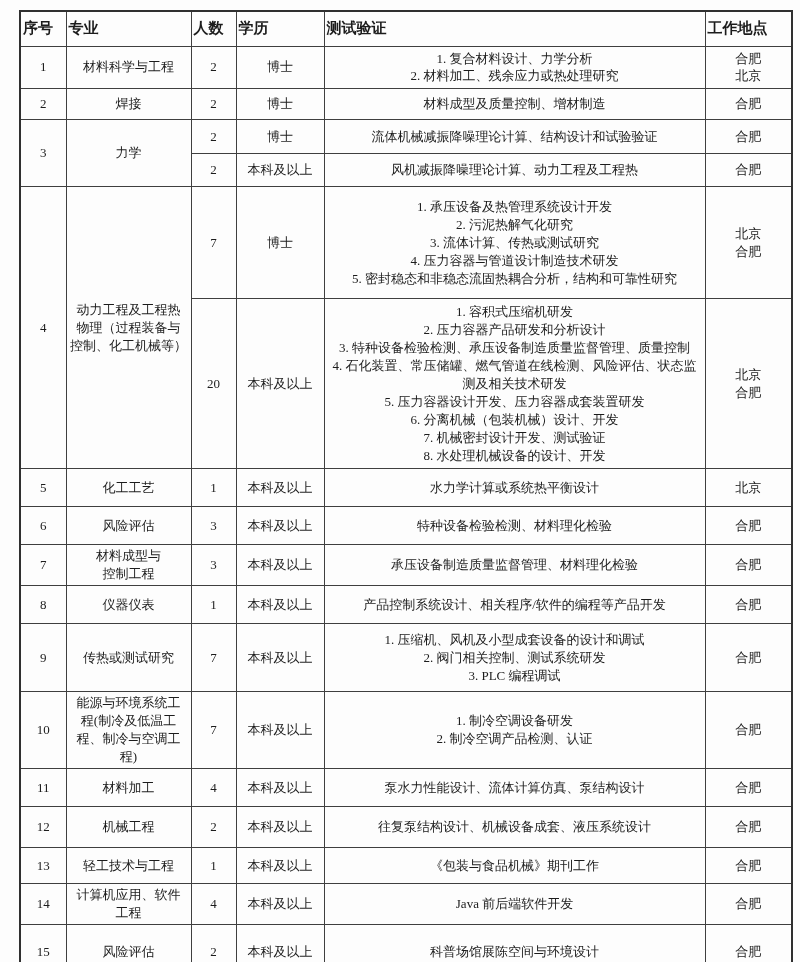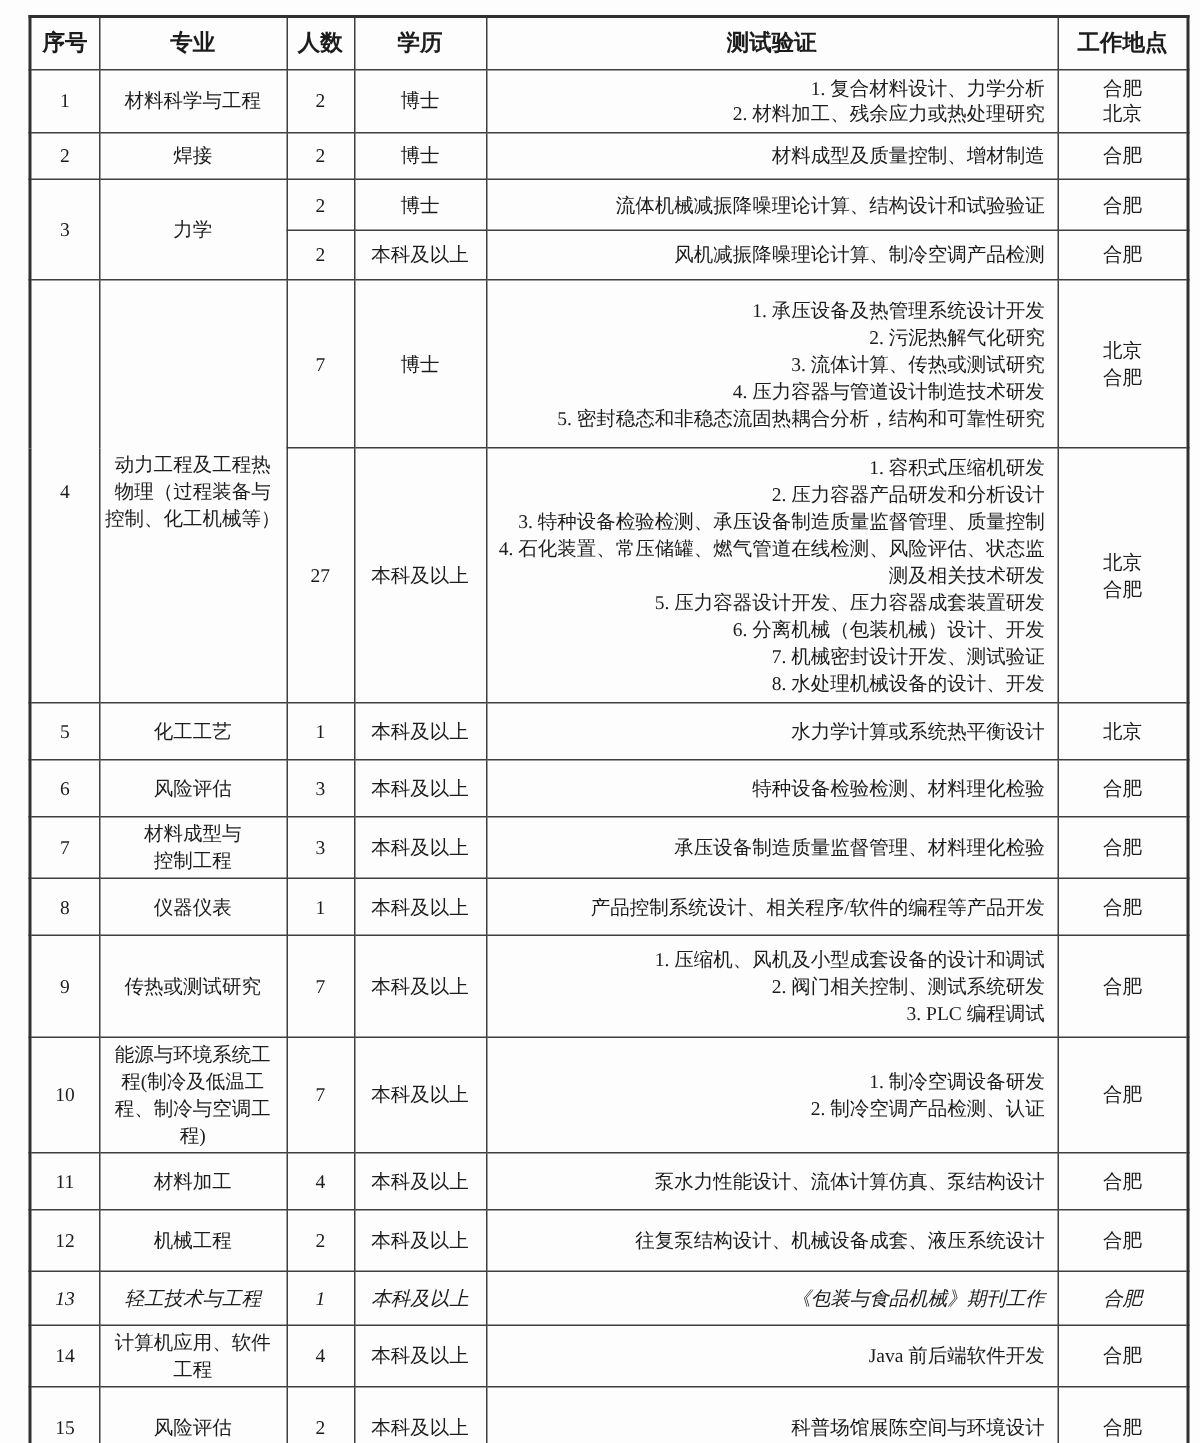--- a/index.html
+++ b/index.html
@@ -35,50 +35,50 @@
   th, td {
     border: 1px solid #3f3f3f;
     vertical-align: middle;
     white-space: pre-line;
     overflow: hidden;
   }
   thead tr { height: 35px; }
   th {
     font-size: 15px;
     font-weight: bold;
-    text-align: center;
+    text-align: left;
     padding: 2px 2px;
   }
   td {
     font-size: 13px;
     line-height: 1.38;
     text-align: center;
     padding: 2px 3px;
   }
   td.col-job {
-    text-align: right;
+    text-align: center;
     padding: 3px 8px;
   }
 
   
   tbody tr:nth-child(1)  { height: 42px; }
   tbody tr:nth-child(2)  { height: 31px; }
   tbody tr:nth-child(3)  { height: 34px; }
   tbody tr:nth-child(4)  { height: 33px; }
   tbody tr:nth-child(5)  { height: 112px; }
   tbody tr:nth-child(6)  { height: 170px; }
   tbody tr:nth-child(7)  { height: 38px; }
   tbody tr:nth-child(8)  { height: 38px; }
   tbody tr:nth-child(9)  { height: 40px; }
   tbody tr:nth-child(10) { height: 38px; }
   tbody tr:nth-child(11) { height: 68px; }
   tbody tr:nth-child(12) { height: 72px; }
   tbody tr:nth-child(13) { height: 38px; }
   tbody tr:nth-child(14) { height: 41px; }
-  tbody tr:nth-child(15) { height: 36px; font-style: italic; }
+  tbody tr:nth-child(15) { height: 36px; }
   tbody tr:nth-child(16) { height: 37px; }
   tbody tr:nth-child(17) { height: 55px; }
 </style>
 </head>
 <body>
 
 <div class="page">
   <table class="recruit">
     <colgroup>
       <col class="c-index">
@@ -121,40 +121,40 @@
           <td class="col-index" rowspan="2">3</td>
           <td class="col-major" rowspan="2">力学</td>
           <td class="col-count">2</td>
           <td class="col-edu">博士</td>
           <td class="col-job">流体机械减振降噪理论计算、结构设计和试验验证</td>
           <td class="col-loc">合肥</td>
         </tr>
         <tr>
           <td class="col-count">2</td>
           <td class="col-edu">本科及以上</td>
-          <td class="col-job">风机减振降噪理论计算、制冷空调产品检测</td>
+          <td class="col-job">风机减振降噪理论计算、动力工程及工程热</td>
           <td class="col-loc">合肥</td>
         </tr>
         <tr>
           <td class="col-index" rowspan="2">4</td>
           <td class="col-major" rowspan="2">动力工程及工程热
 物理（过程装备与
 控制、化工机械等）</td>
           <td class="col-count">7</td>
           <td class="col-edu">博士</td>
           <td class="col-job">1. 承压设备及热管理系统设计开发
 2. 污泥热解气化研究
 3. 流体计算、传热或测试研究
 4. 压力容器与管道设计制造技术研发
 5. 密封稳态和非稳态流固热耦合分析，结构和可靠性研究</td>
           <td class="col-loc">北京
 合肥</td>
         </tr>
         <tr>
-          <td class="col-count">27</td>
+          <td class="col-count">20</td>
           <td class="col-edu">本科及以上</td>
           <td class="col-job">1. 容积式压缩机研发
 2. 压力容器产品研发和分析设计
 3. 特种设备检验检测、承压设备制造质量监督管理、质量控制
 4. 石化装置、常压储罐、燃气管道在线检测、风险评估、状态监测及相关技术研发
 5. 压力容器设计开发、压力容器成套装置研发
 6. 分离机械（包装机械）设计、开发
 7. 机械密封设计开发、测试验证
 8. 水处理机械设备的设计、开发</td>
           <td class="col-loc">北京

